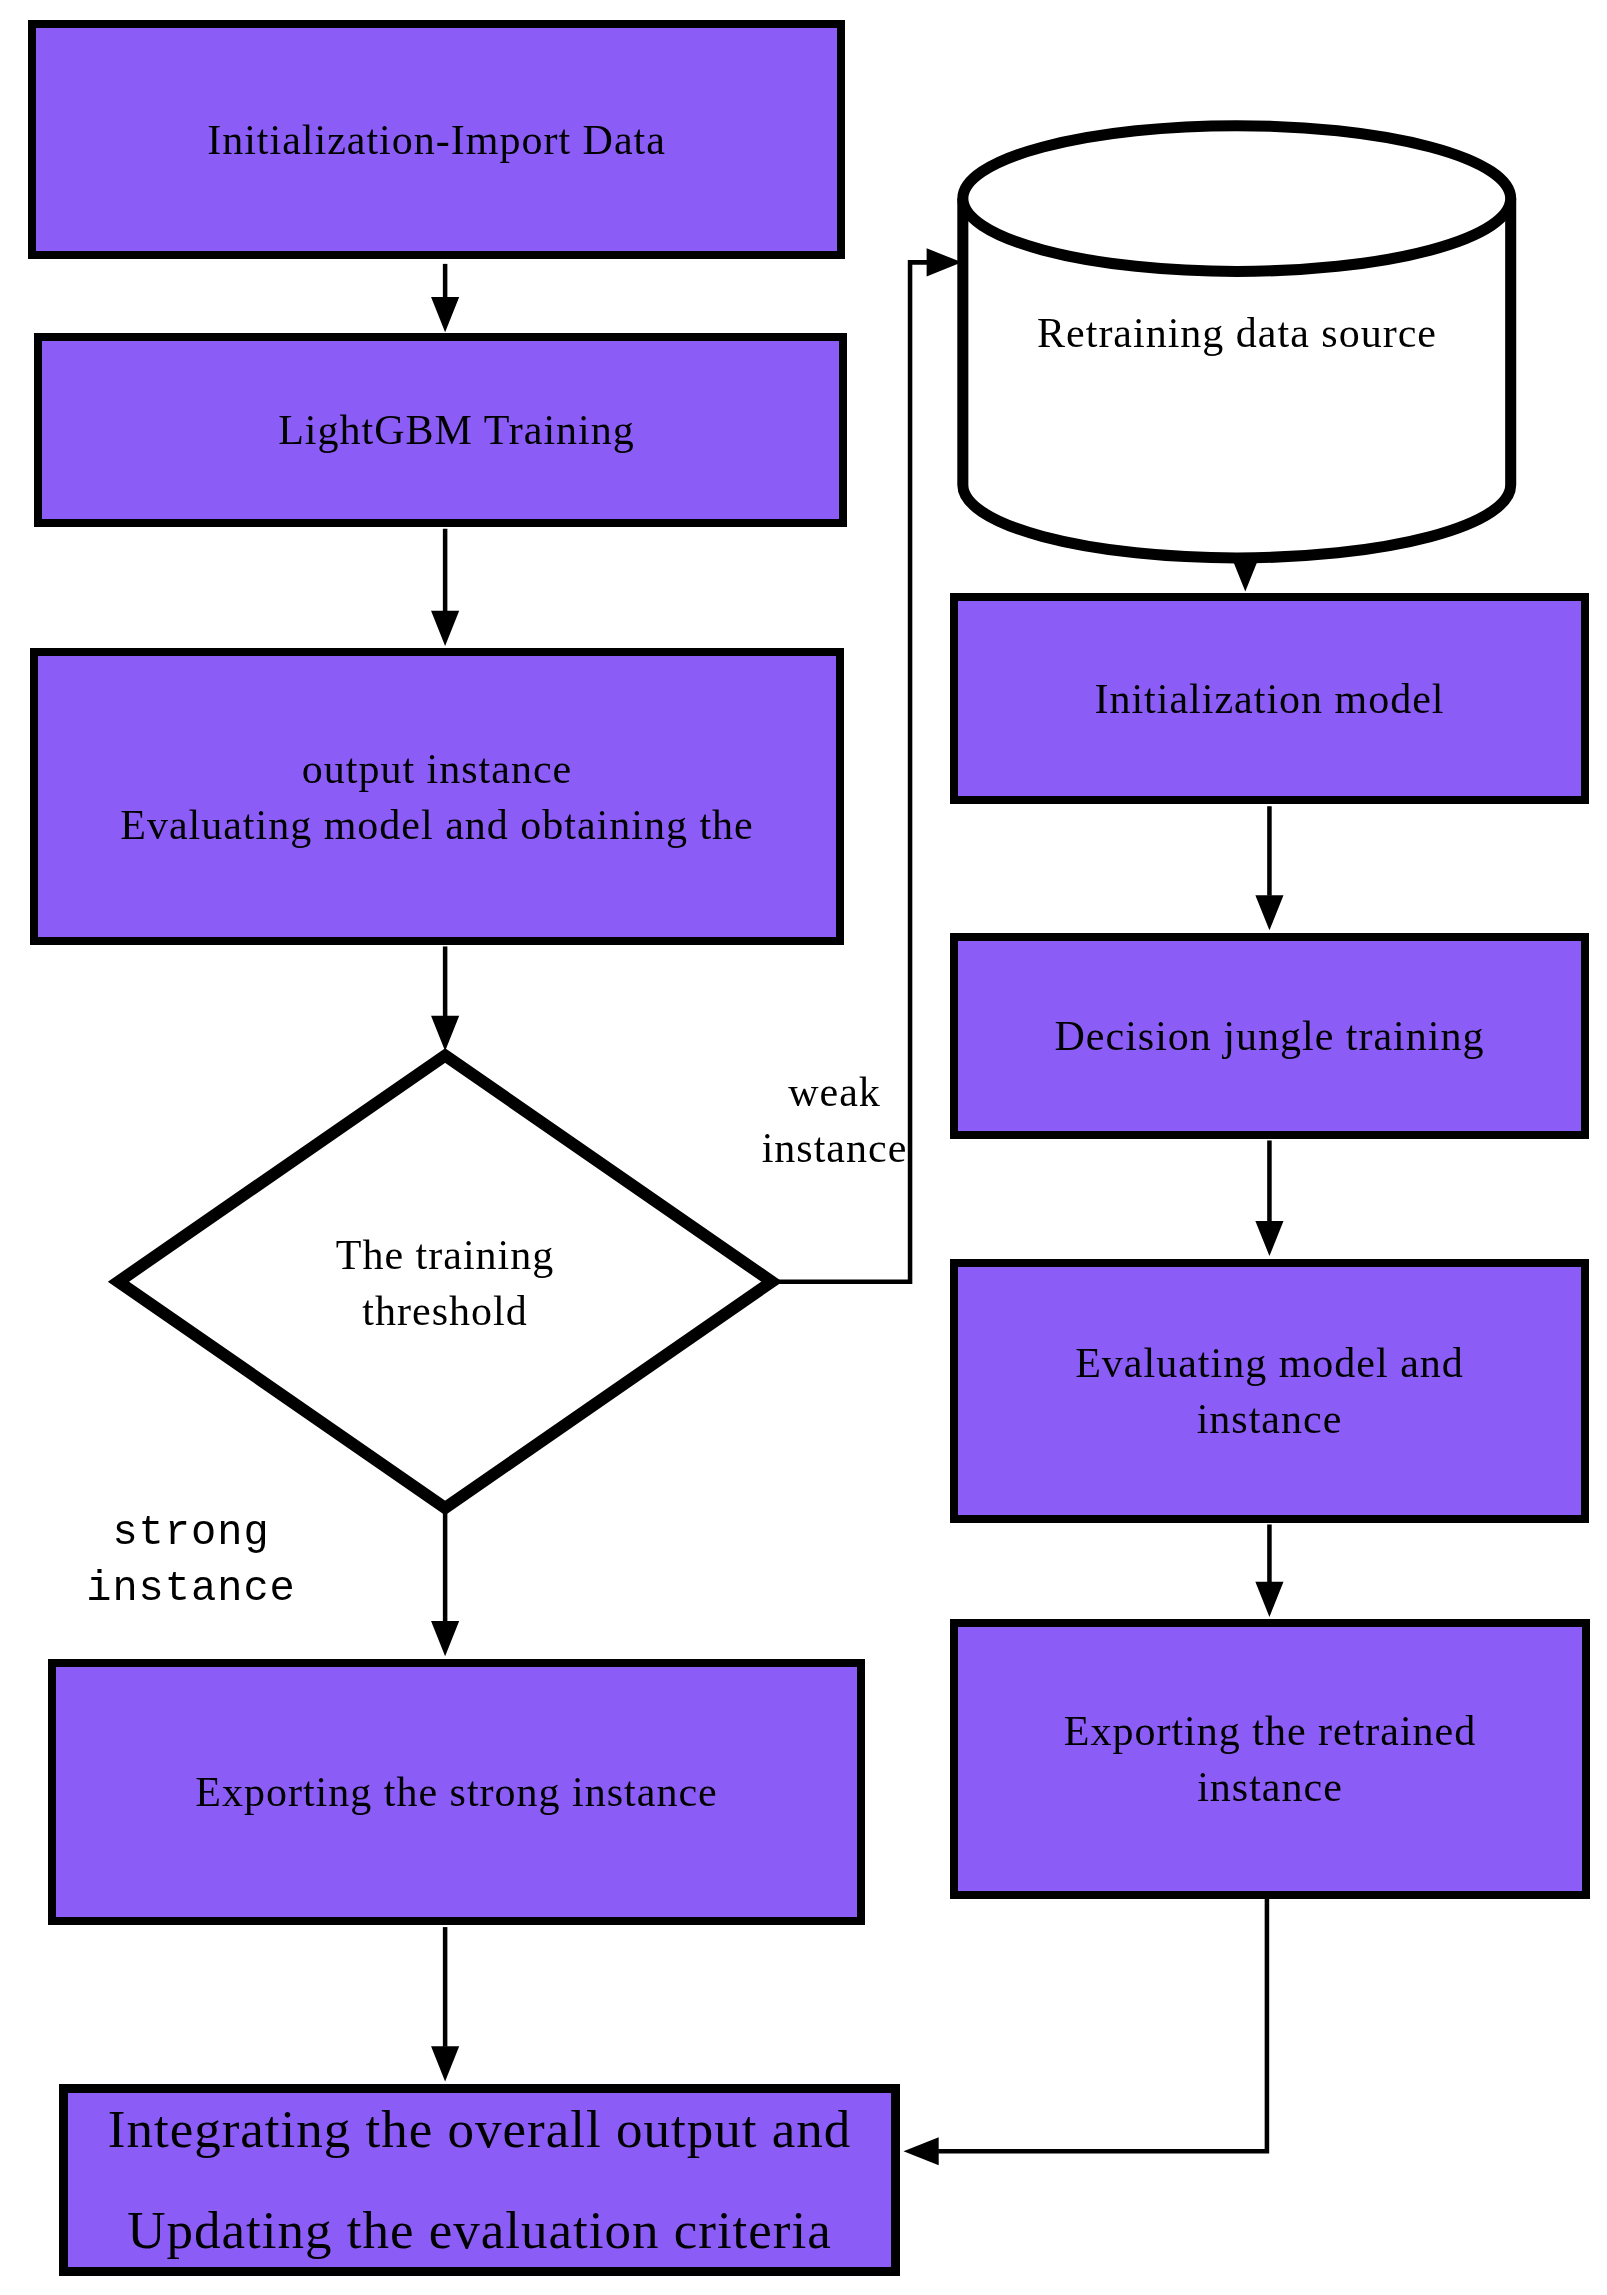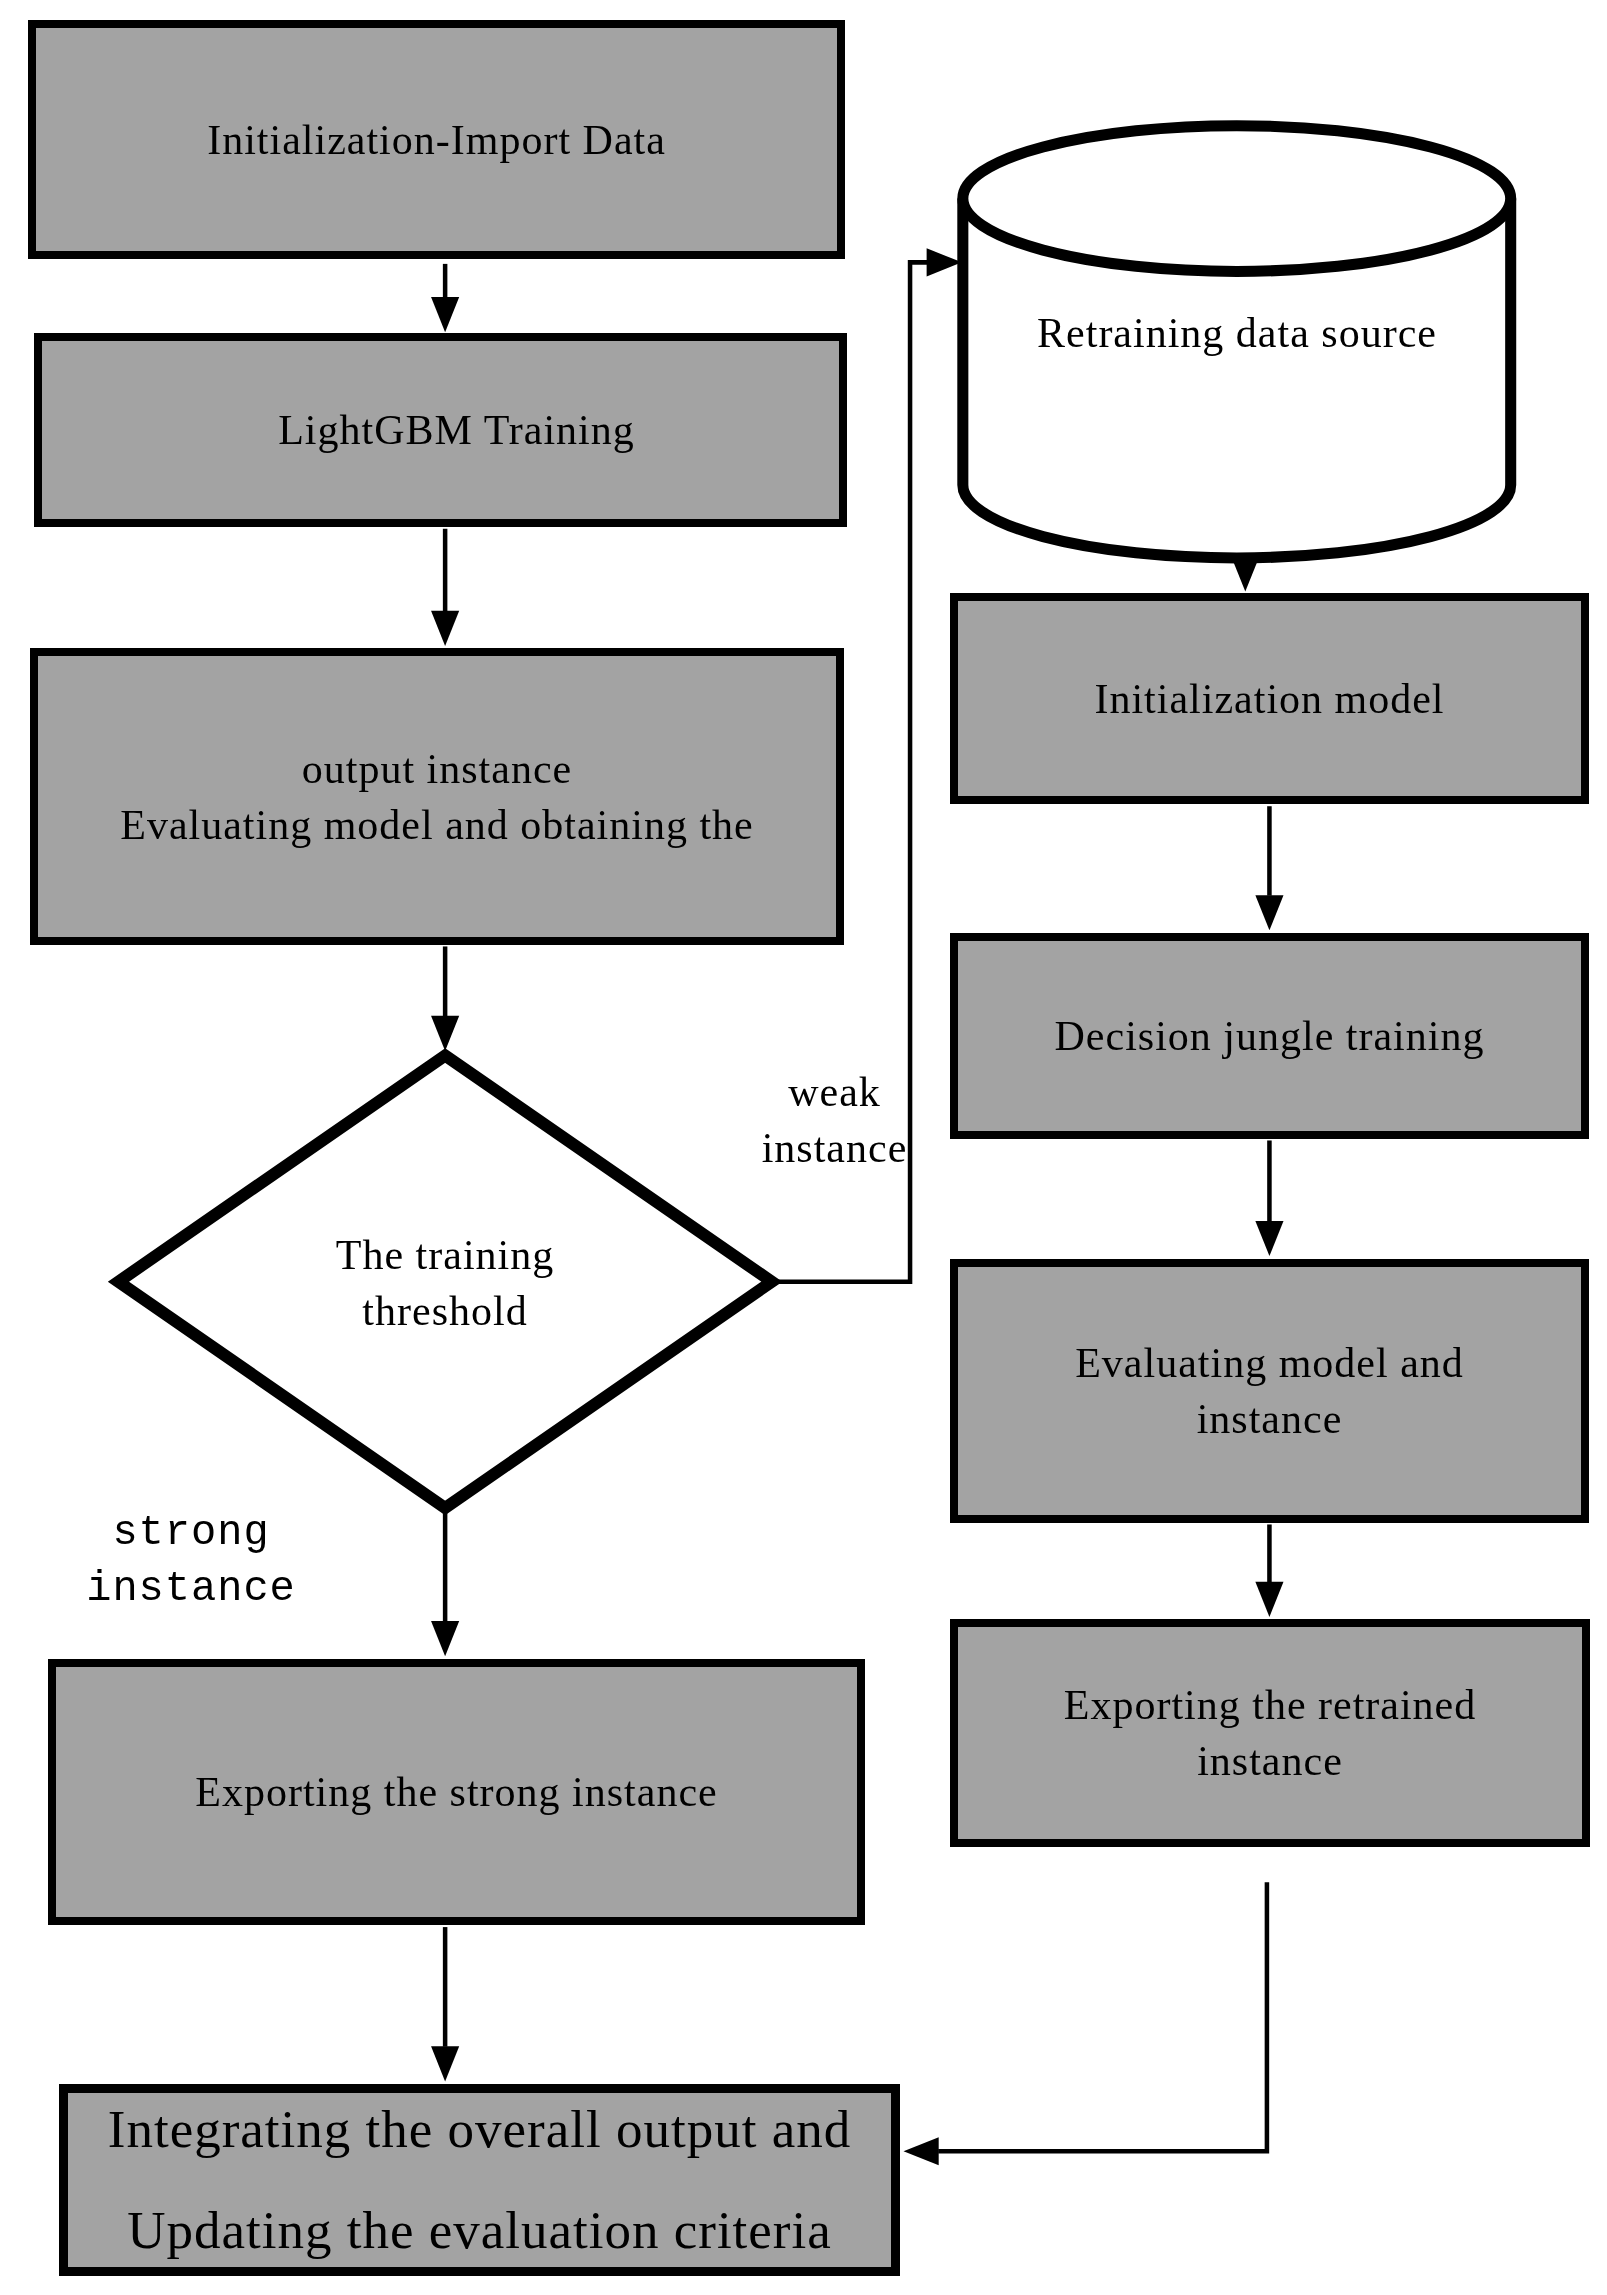--- a/index.html
+++ b/index.html
@@ -18,21 +18,21 @@
   .shapes {
     position: absolute;
     left: 0;
     top: 0;
     width: 1608px;
     height: 2295px;
   }
   .node {
     position: absolute;
     box-sizing: border-box;
-    background: #a3a3a3;
+    background: #8b5cf6;
     border: 8px solid #000000;
     display: flex;
     flex-direction: column;
     align-items: center;
     justify-content: center;
     text-align: center;
     font-size: 42px;
     letter-spacing: 1px;
     line-height: 56px;
   }
@@ -52,21 +52,21 @@
   .b-import    { left: 28px;   top: 20px;   width: 817px; height: 239px; }
   .b-lightgbm  { left: 34px;   top: 333px;  width: 813px; height: 194px; padding-left: 32px; }
   .b-evalleft  { left: 30px;   top: 648px; width: 814px; height: 297px; }
   .b-expstrong { left: 48px;   top: 1659px; width: 817px; height: 266px; }
   .b-integrate { left: 59px;  top: 2084px; width: 841px; height: 192px;
                  border-width: 9px; font-size: 53px; line-height: 101px; }
   
   .b-initmodel { left: 950px; top: 593px; width: 639px; height: 211px; }
   .b-jungle    { left: 950px; top: 933px; width: 639px; height: 206px; }
   .b-evalright { left: 950px; top: 1259px; width: 639px; height: 264px; }
-  .b-expretr   { left: 950px; top: 1619px; width: 640px; height: 228px; }
+  .b-expretr   { left: 950px; top: 1619px; width: 640px; height: 280px; }
   
   .t-diamond   { left: 219px;  top: 1207px; width: 452px;  height: 151px; }
   .t-cylinder  { left: 963px; top: 282px;  width: 548px; height: 101px; }
   .t-weak      { left: 744px; top: 1063px; width: 181px;  height: 113px; }
   .t-strong    { left: 30px;   top: 1533px; width: 322px;  height: 56px; font-family: Liberation Mono, monospace; }
 </style>
 </head>
 <body>
 
 <div class="canvas">

